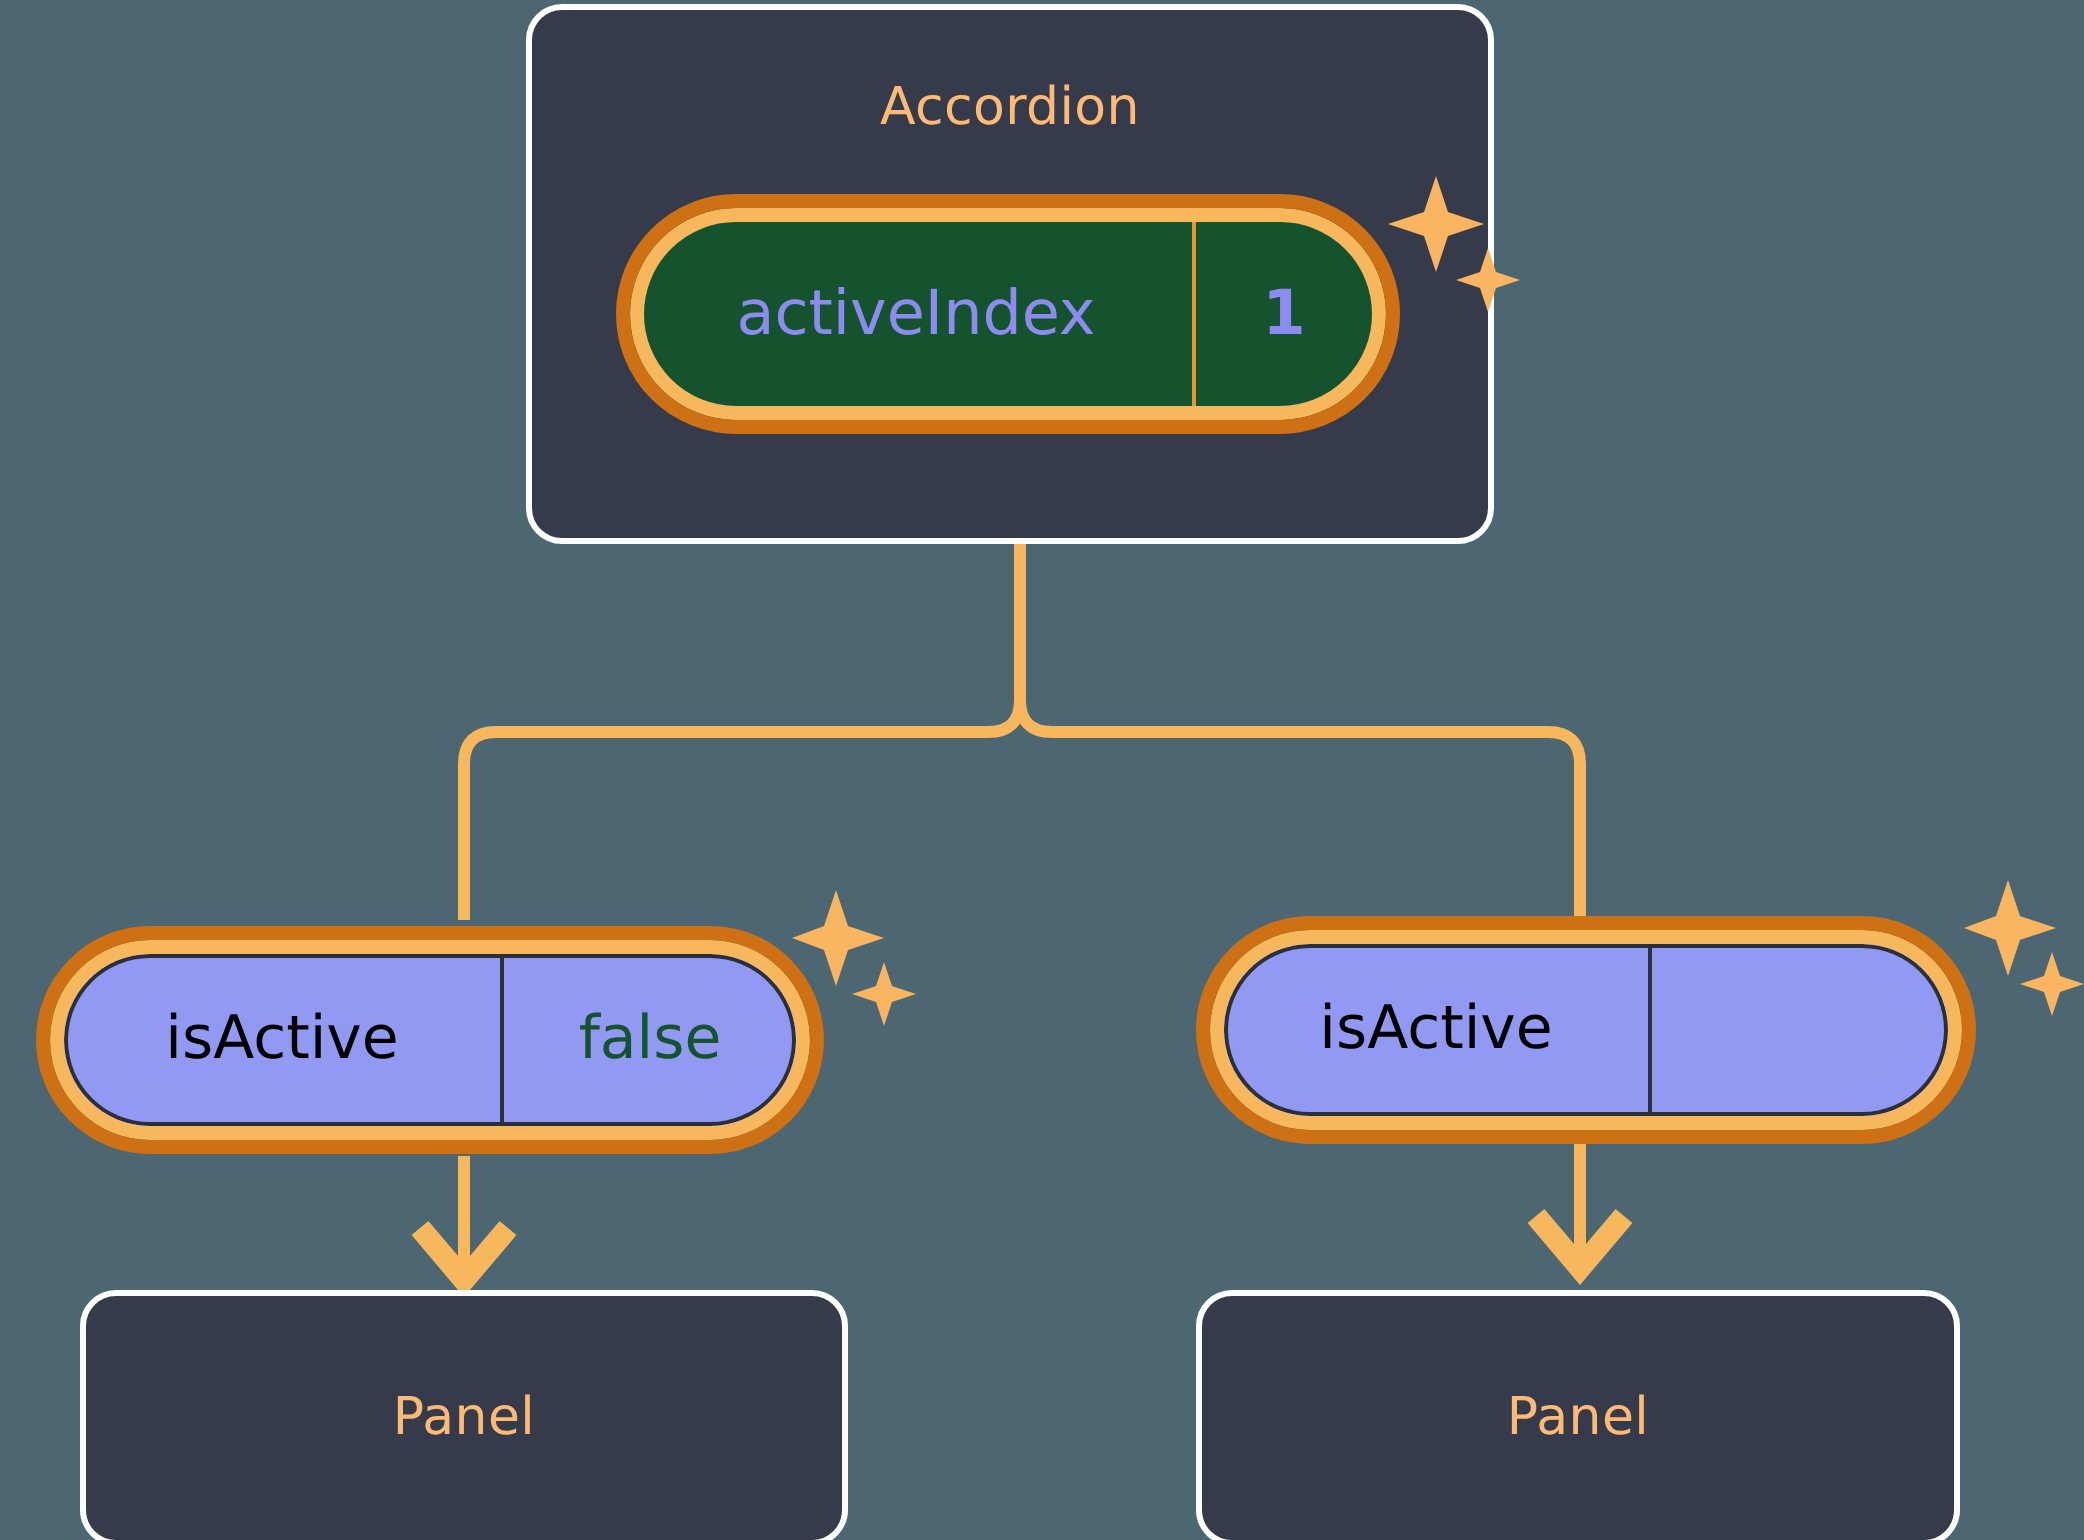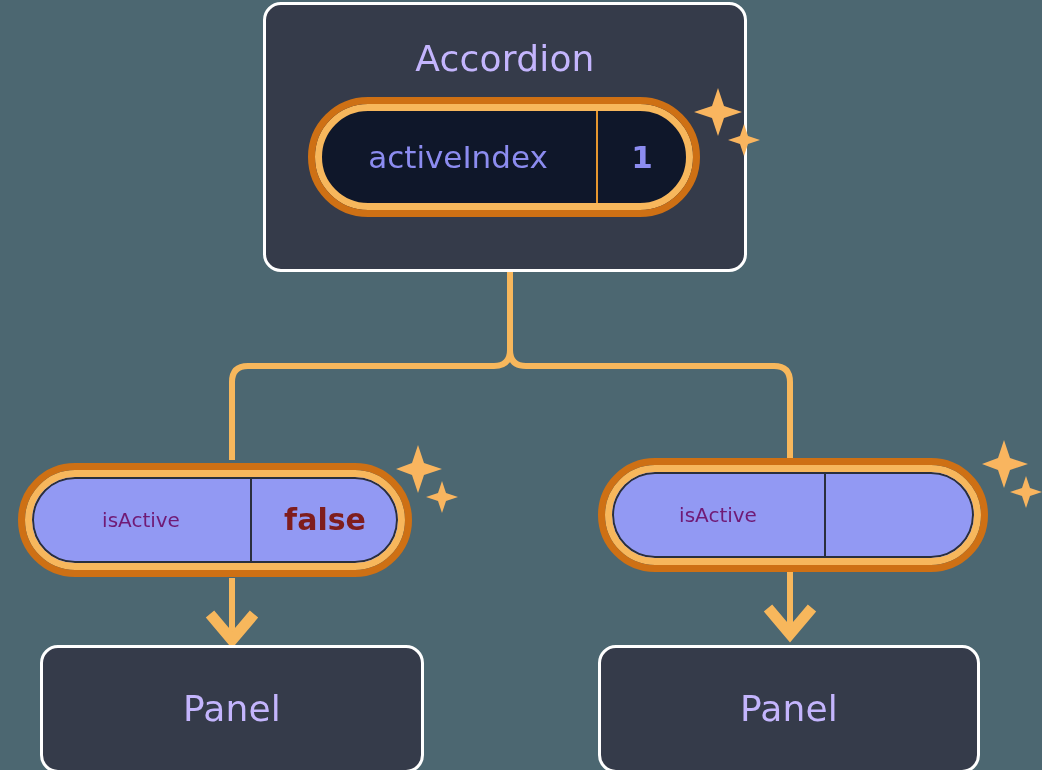--- a/index.html
+++ b/index.html
@@ -35,22 +35,22 @@
     position: absolute;
     box-sizing: border-box;
     background: #353b4a;
     border: 3px solid #ffffff;
     border-radius: 18px;
     display: flex;
     flex-direction: column;
     align-items: center;
   }
   .card-title {
-    color: #c4b5fd;
-    font-size: 36px;
+    color: #fdba74;
+    font-size: 26px;
     letter-spacing: 0.2px;
     line-height: 1;
     white-space: nowrap;
   }
 
   #card-accordion {
     left: 263px;
     top: 2px;
     width: 484px;
     height: 270px;
@@ -97,21 +97,21 @@
   
   #pill-activeindex {
     left: 315px;
     top: 104px;
     width: 378px;
     height: 106px;
   }
   #pill-activeindex .pill {
     width: 100%;
     height: 100%;
-    background: #0f172a;
+    background: #14532d;
   }
   #pill-activeindex .pill-key {
     flex: 0 0 272px;
     color: #8c8cf0;
     font-size: 31px;
     border-right: 2px solid #e6972f;
     padding-right: 2px;
   }
   #pill-activeindex .pill-val {
     flex: 1 1 auto;
@@ -121,27 +121,27 @@
   }
 
   
   .pill-purple .pill {
     width: 100%;
     height: 100%;
     background: #9299f3;
     box-shadow: inset 0 0 0 2px #2a2f3c;
   }
   .pill-purple .pill-key {
-    color: #701a75;
-    font-size: 20px;
+    color: #000000;
+    font-size: 30px;
   }
   .pill-purple .pill-val {
-    color: #7f1d1d;
+    color: #14532d;
     font-size: 30px;
-    font-weight: bold;
+    font-weight: normal;
   }
   .pill-purple .pill-divider {
     width: 2px;
     background: #2a2f3c;
     flex: 0 0 auto;
   }
 
   #pill-isactive-false {
     left: 25px;
     top: 470px;

